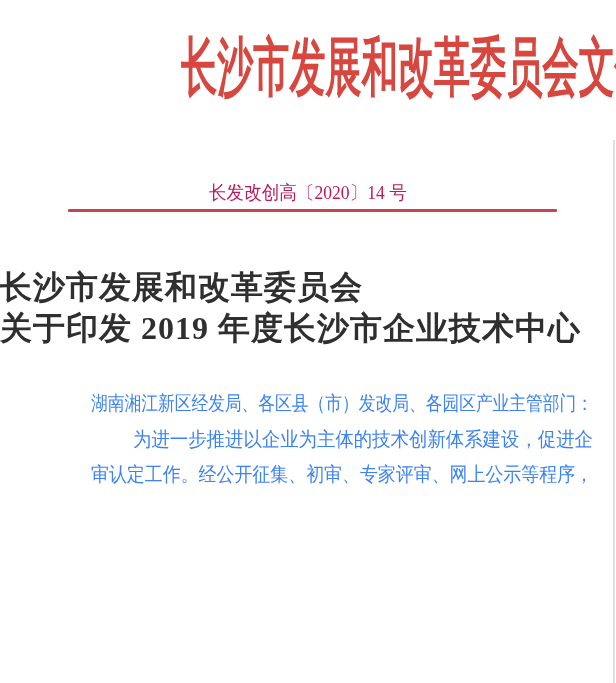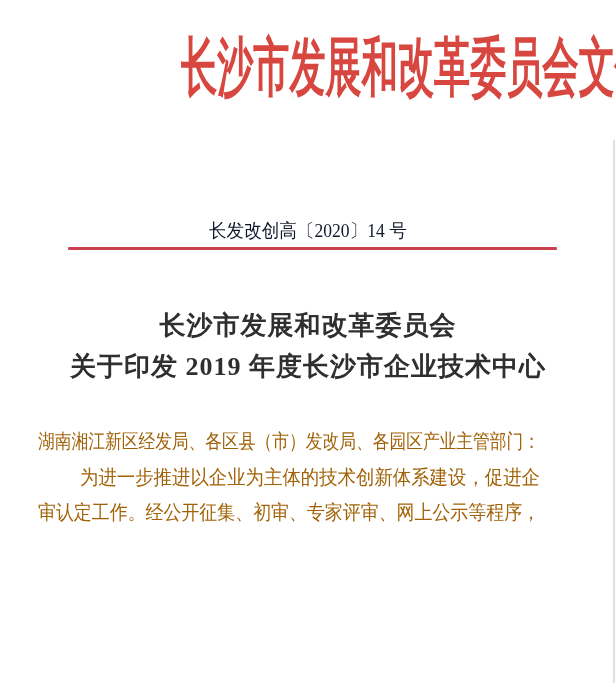--- a/index.html
+++ b/index.html
@@ -21,51 +21,50 @@
     text-align: center;
   }
   .red-header .fit {
     font-size: 64px;
     line-height: 80px;
     font-weight: 700;
     color: var(--header-red, #d7473f);
   }
   
   .doc-number {
-    margin-top: 110px;
+    margin-top: 72px;
     text-align: center;
     font-size: 19px;
     line-height: 26px;
-    color: #0f172a;
+    color: #be185d;
   }
   
   .red-line {
     margin: 3px 0 0 68px;
     width: 489px;
     height: 3px;
     background: var(--divider-red, #c9424e);
     border-radius: 1px;
   }
   
   .main-title {
     margin-top: 55px;
-    text-align: center;
-    font-size: 26px;
+    font-size: 32px;
     line-height: 41px;
     font-weight: 700;
     color: #2f2f2f;
     letter-spacing: 1px;
   }
   
   .body-text {
-    margin: 37px 0 0 38px;
+    margin: 37px 0 0 91px;
     width: 502px;
     font-size: 20px;
     line-height: 35.5px;
-    color: #a16207;
+    color: #3b82f6;
   }
   .body-text .line { height: 35.5px; }
   .body-text .line.indent { padding-left: 42px; text-align: right; }
   
   .fit {
     display: inline-block;
     white-space: nowrap;
     transform-origin: center center;
   }
   .body-text .fit { transform-origin: left center; }

